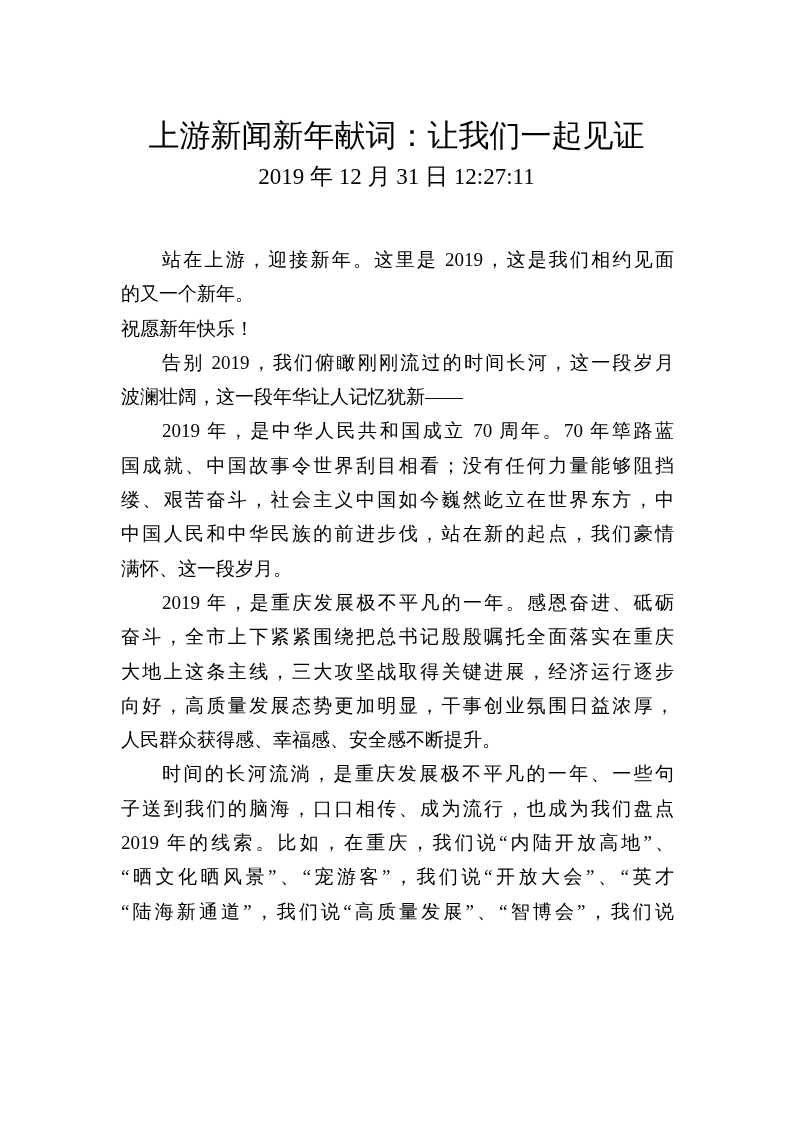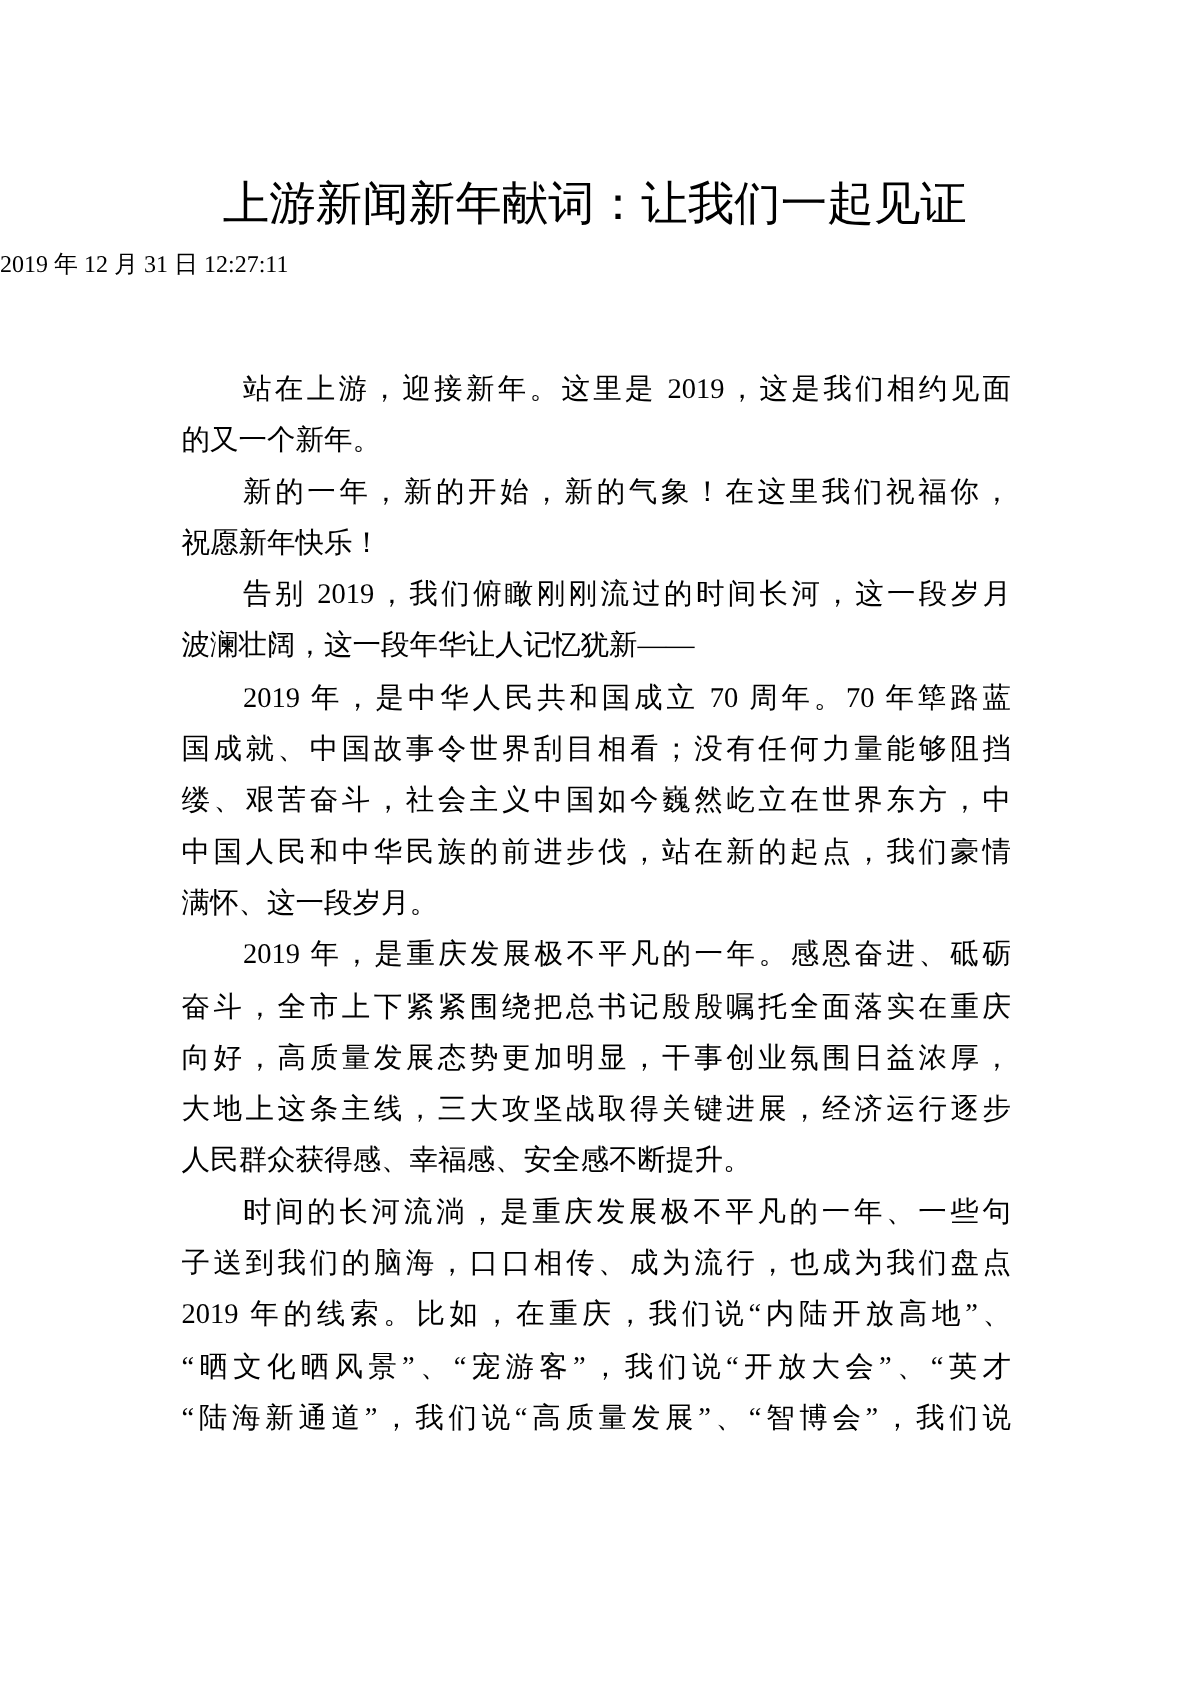--- a/index.html
+++ b/index.html
@@ -32,21 +32,22 @@
       line-height: 40px;
       letter-spacing: 0px;
       font-weight: normal;
       margin: 0;
     }
     .date {
       position: absolute;
       top: 148px;
       left: 0;
       width: 793px;
-      font-size: 16px;
+      text-align: center;
+      font-size: 23px;
       line-height: 26px;
       margin: 0;
     }
     .body {
       position: absolute;
       top: 227px;
       left: 121px;
       width: 553px;
     }
     .line {
@@ -73,42 +74,41 @@
   <div class="date">2019 年 12 月 31 日  12:27:11</div>
 
   <div class="body">
 
     <div>
       <div class="line indent">站在上游，迎接新年。这里是 2019，这是我们相约见面</div>
       <div class="line last">的又一个新年。</div>
     </div>
 
     <div>
-      <div class="line indent">新的一年，新的开始，新的气象！在这里我们祝福你，</div>
       <div class="line last">祝愿新年快乐！</div>
     </div>
 
     <div>
       <div class="line indent">告别 2019，我们俯瞰刚刚流过的时间长河，这一段岁月</div>
       <div class="line last">波澜壮阔，这一段年华让人记忆犹新——</div>
     </div>
 
     <div>
       <div class="line indent">2019 年，是中华人民共和国成立 70 周年。70 年筚路蓝</div>
       <div class="line">国成就、中国故事令世界刮目相看；没有任何力量能够阻挡</div>
       <div class="line">缕、艰苦奋斗，社会主义中国如今巍然屹立在世界东方，中</div>
       <div class="line">中国人民和中华民族的前进步伐，站在新的起点，我们豪情</div>
       <div class="line last">满怀、这一段岁月。</div>
     </div>
 
     <div>
       <div class="line indent">2019 年，是重庆发展极不平凡的一年。感恩奋进、砥砺</div>
       <div class="line">奋斗，全市上下紧紧围绕把总书记殷殷嘱托全面落实在重庆</div>
+      <div class="line">大地上这条主线，三大攻坚战取得关键进展，经济运行逐步</div>
       <div class="line">向好，高质量发展态势更加明显，干事创业氛围日益浓厚，</div>
-      <div class="line">大地上这条主线，三大攻坚战取得关键进展，经济运行逐步</div>
       <div class="line last">人民群众获得感、幸福感、安全感不断提升。</div>
     </div>
 
     <div>
       <div class="line indent">时间的长河流淌，是重庆发展极不平凡的一年、一些句</div>
       <div class="line">子送到我们的脑海，口口相传、成为流行，也成为我们盘点</div>
       <div class="line">2019 年的线索。比如，在重庆，我们说“内陆开放高地”、</div>
       <div class="line">“晒文化晒风景”、“宠游客”，我们说“开放大会”、“英才</div>
       <div class="line">“陆海新通道”，我们说“高质量发展”、“智博会”，我们说</div>
     </div>

